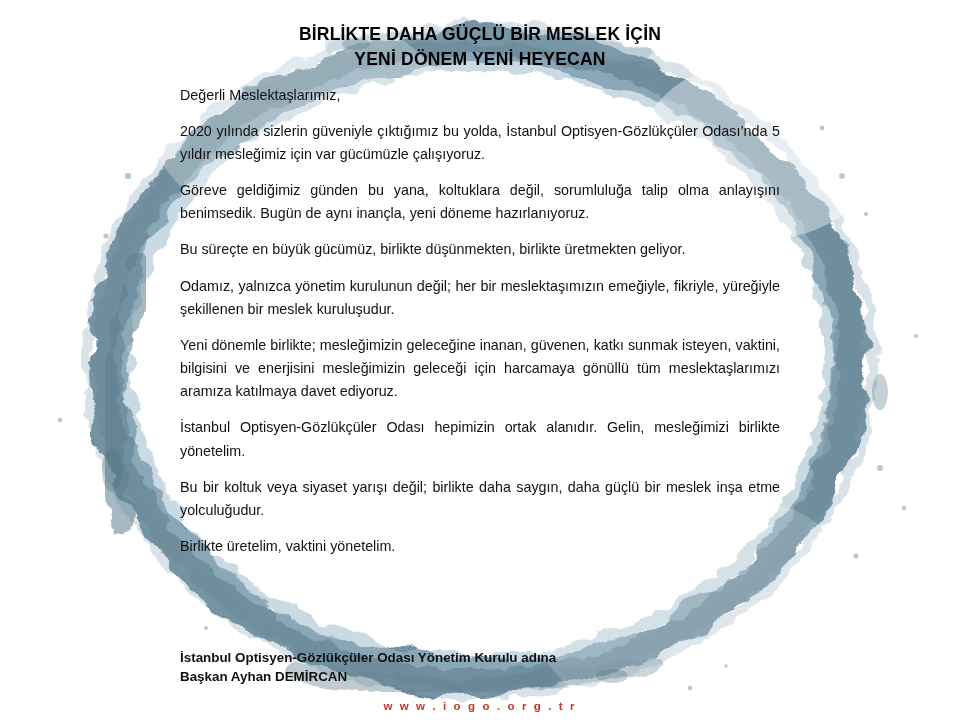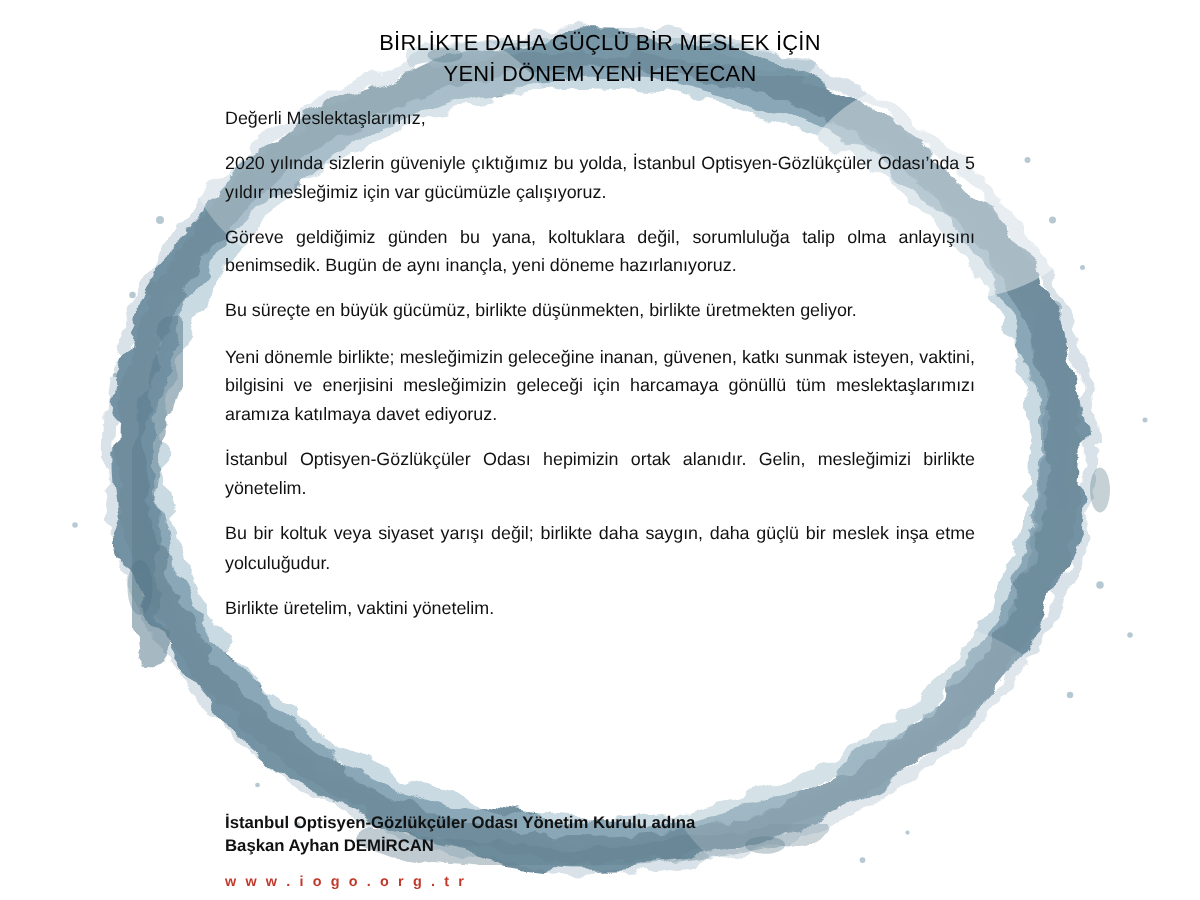--- a/index.html
+++ b/index.html
@@ -36,21 +36,21 @@
   
   .content {
     position: absolute;
     left: 180px;
     top: 22px;
     width: 600px;
   }
 
   .title {
     text-align: center;
-    font-weight: normal;
+    font-weight: bold;
     font-size: 17.5px;
     line-height: 1.42;
     letter-spacing: 0.2px;
     color: #000000;
     margin: 0 0 12px 0;
   }
   .title .line2 {
     display: block;
   }
 
@@ -88,20 +88,21 @@
     font-size: 13.4px;
     line-height: 1.44;
     color: #111111;
   }
 
   .site {
     position: absolute;
     left: 180px;
     top: 700px;
     width: 600px;
+    text-align: center;
     font-weight: bold;
     font-size: 11.5px;
     letter-spacing: 2.1px;
     color: #c0392b;
   }
 </style>
 </head>
 <body>
 
 <div class="page">
@@ -178,20 +179,21 @@
     <h1 class="title">
       <span>BİRLİKTE DAHA GÜÇLÜ BİR MESLEK İÇİN</span>
       <span class="line2">YENİ DÖNEM YENİ HEYECAN</span>
     </h1>
 
     <p class="para greeting">Değerli Meslektaşlarımız,</p>
 
     <p class="para">2020 yılında sizlerin güveniyle çıktığımız bu yolda, İstanbul Optisyen-Gözlükçüler Odası’nda 5 yıldır mesleğimiz için var gücümüzle çalışıyoruz.</p>
     <p class="para">Göreve geldiğimiz günden bu yana, koltuklara değil, sorumluluğa talip olma anlayışını benimsedik. Bugün de aynı inançla, yeni döneme hazırlanıyoruz.</p>
     <p class="para single">Bu süreçte en büyük gücümüz, birlikte düşünmekten, birlikte üretmekten geliyor.</p>
+    <p class="para">Odamız, yalnızca yönetim kurulunun değil; her bir meslektaşımızın emeğiyle, fikriyle, yüreğiyle şekillenen bir meslek kuruluşudur.</p>
     <p class="para">Yeni dönemle birlikte; mesleğimizin geleceğine inanan, güvenen, katkı sunmak isteyen, vaktini, bilgisini ve enerjisini mesleğimizin geleceği için harcamaya gönüllü tüm meslektaşlarımızı aramıza katılmaya davet ediyoruz.</p>
     <p class="para">İstanbul Optisyen-Gözlükçüler Odası hepimizin ortak alanıdır. Gelin, mesleğimizi birlikte yönetelim.</p>
     <p class="para">Bu bir koltuk veya siyaset yarışı değil; birlikte daha saygın, daha güçlü bir meslek inşa etme yolculuğudur.</p>
 
 
     <p class="para last">Birlikte üretelim, vaktini yönetelim.</p>
   </div>
 
   <div class="signature">
     <div class="sig-line">İstanbul Optisyen-Gözlükçüler Odası Yönetim Kurulu adına</div>

